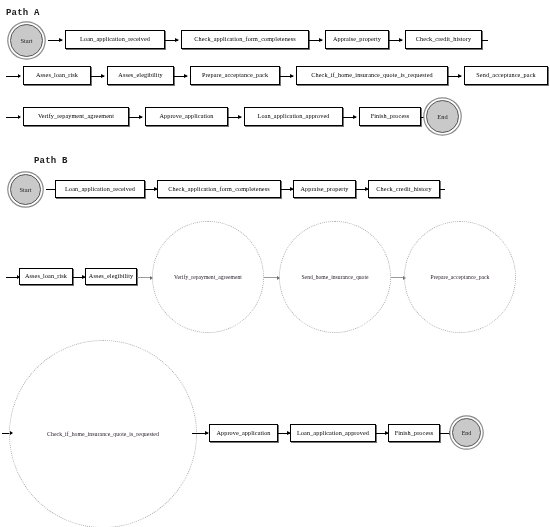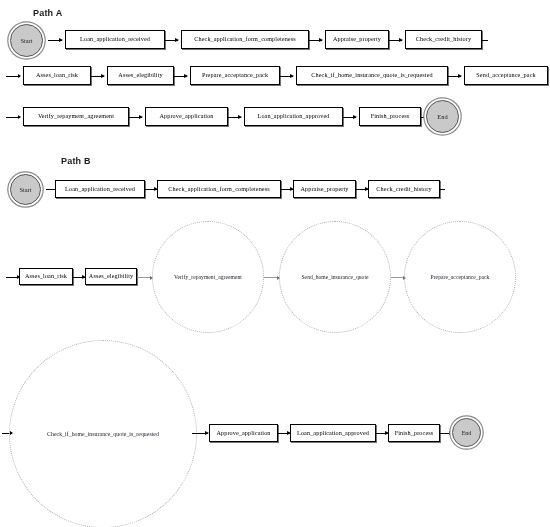--- a/index.html
+++ b/index.html
@@ -5,27 +5,26 @@
   html,body{margin:0;padding:0;background:#ffffff;}
   body{
     width:550px;height:527px;position:relative;overflow:hidden;
     font-family:"Liberation Serif", serif;
     color:#000;
   }
   .canvas{position:absolute;left:0;top:0;width:550px;height:527px;}
 
   .path-label{
     position:absolute;
-    font-family:Liberation Sans, sans-serif;
+    font-family:Liberation Mono, monospace;
     font-weight:bold;
     font-size:9px;
     color:#1a1a1a;
     letter-spacing:.2px;
     white-space:nowrap;
-    margin-left:27px;
   }
 
   
   .node{
     position:absolute;
     box-sizing:border-box;
     background:#ffffff;
     border:1.2px solid #000000;
     box-shadow:1px 1px 0 0 rgba(0,0,0,.55);
     display:flex;

